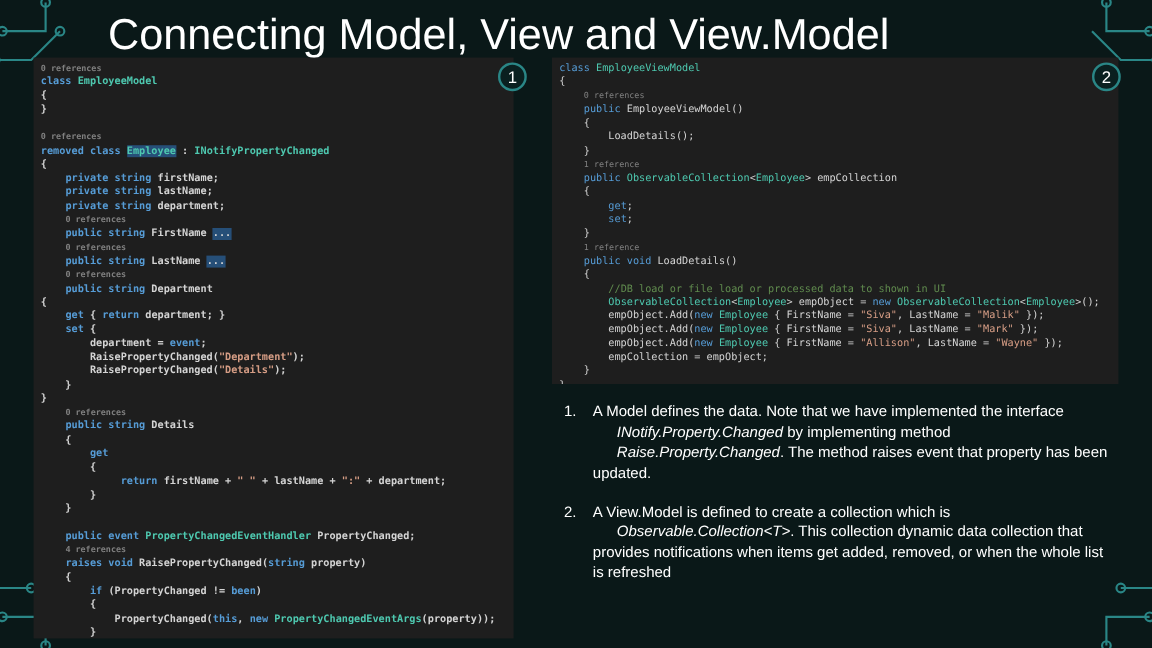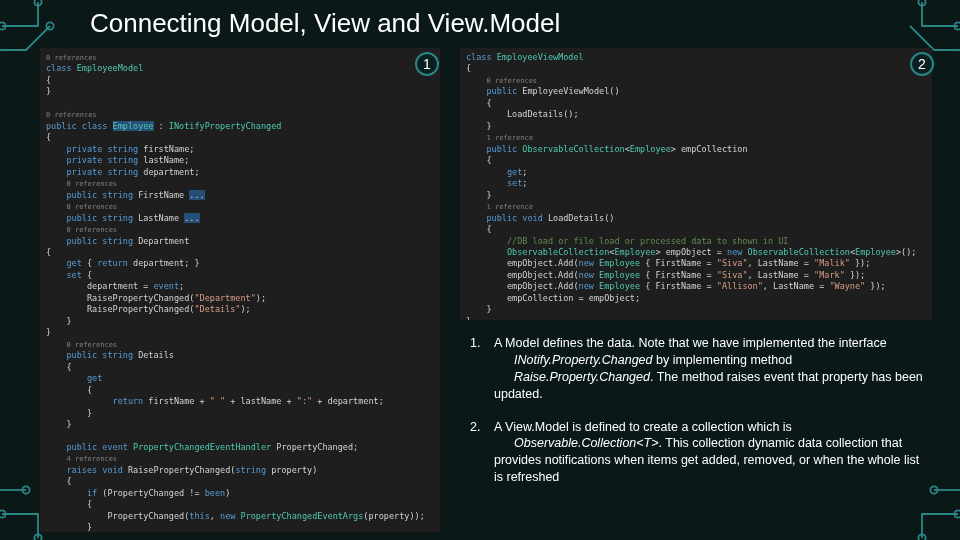--- a/index.html
+++ b/index.html
@@ -18,39 +18,40 @@
   }
   .circuit-tl { top: -10px; left: -10px; width: 120px; height: 120px; }
   .circuit-tr { top: -10px; right: -10px; width: 120px; height: 120px; }
   .circuit-bl { bottom: -10px; left: -10px; width: 120px; height: 120px; }
   .circuit-br { bottom: -10px; right: -10px; width: 120px; height: 120px; }
   .circuit-decor svg { width: 100%; height: 100%; }
   .title {
     position: absolute;
     top: 8px;
     left: 90px;
-    font-size: 26px;
+    font-size: 36px;
     font-weight: normal;
   }
   .code-block {
     position: absolute;
     background: #1e1e1e;
     font-family: Consolas, monospace;
     font-size: 8.5px;
     line-height: 1.35;
     padding: 4px 6px;
     color: #d4d4d4;
     white-space: pre;
     overflow: hidden;
   }
   .code-left {
     top: 48px;
-    left: 40px;
+    left: 28px;
     width: 400px;
     height: 484px;
+    font-weight: bold;
   }
   .code-right {
     top: 48px;
     left: 460px;
     width: 472px;
     height: 272px;
   }
   .badge {
     position: absolute;
     width: 24px;
@@ -146,21 +147,21 @@
 </div>
 
 <h1 class="title">Connecting Model, View and View.Model</h1>
 
 <div class="code-block code-left"><span class="ref">0 references</span>
 <span class="kw">class</span> <span class="cls">EmployeeModel</span>
 {
 }
 
 <span class="ref">0 references</span>
-<span class="kw">public class</span> <span class="cls hl">Employee</span> : <span class="cls">INotifyPropertyChanged</span>
+<span class="kw">removed class</span> <span class="cls hl">Employee</span> : <span class="cls">INotifyPropertyChanged</span>
 {
     <span class="kw">private string</span> firstName;
     <span class="kw">private string</span> lastName;
     <span class="kw">private string</span> department;
     <span class="ref">0 references</span>
     <span class="kw">public string</span> FirstName <span class="hl">...</span>
     <span class="ref">0 references</span>
     <span class="kw">public string</span> LastName <span class="hl">...</span>
     <span class="ref">0 references</span>
     <span class="kw">public string</span> Department

